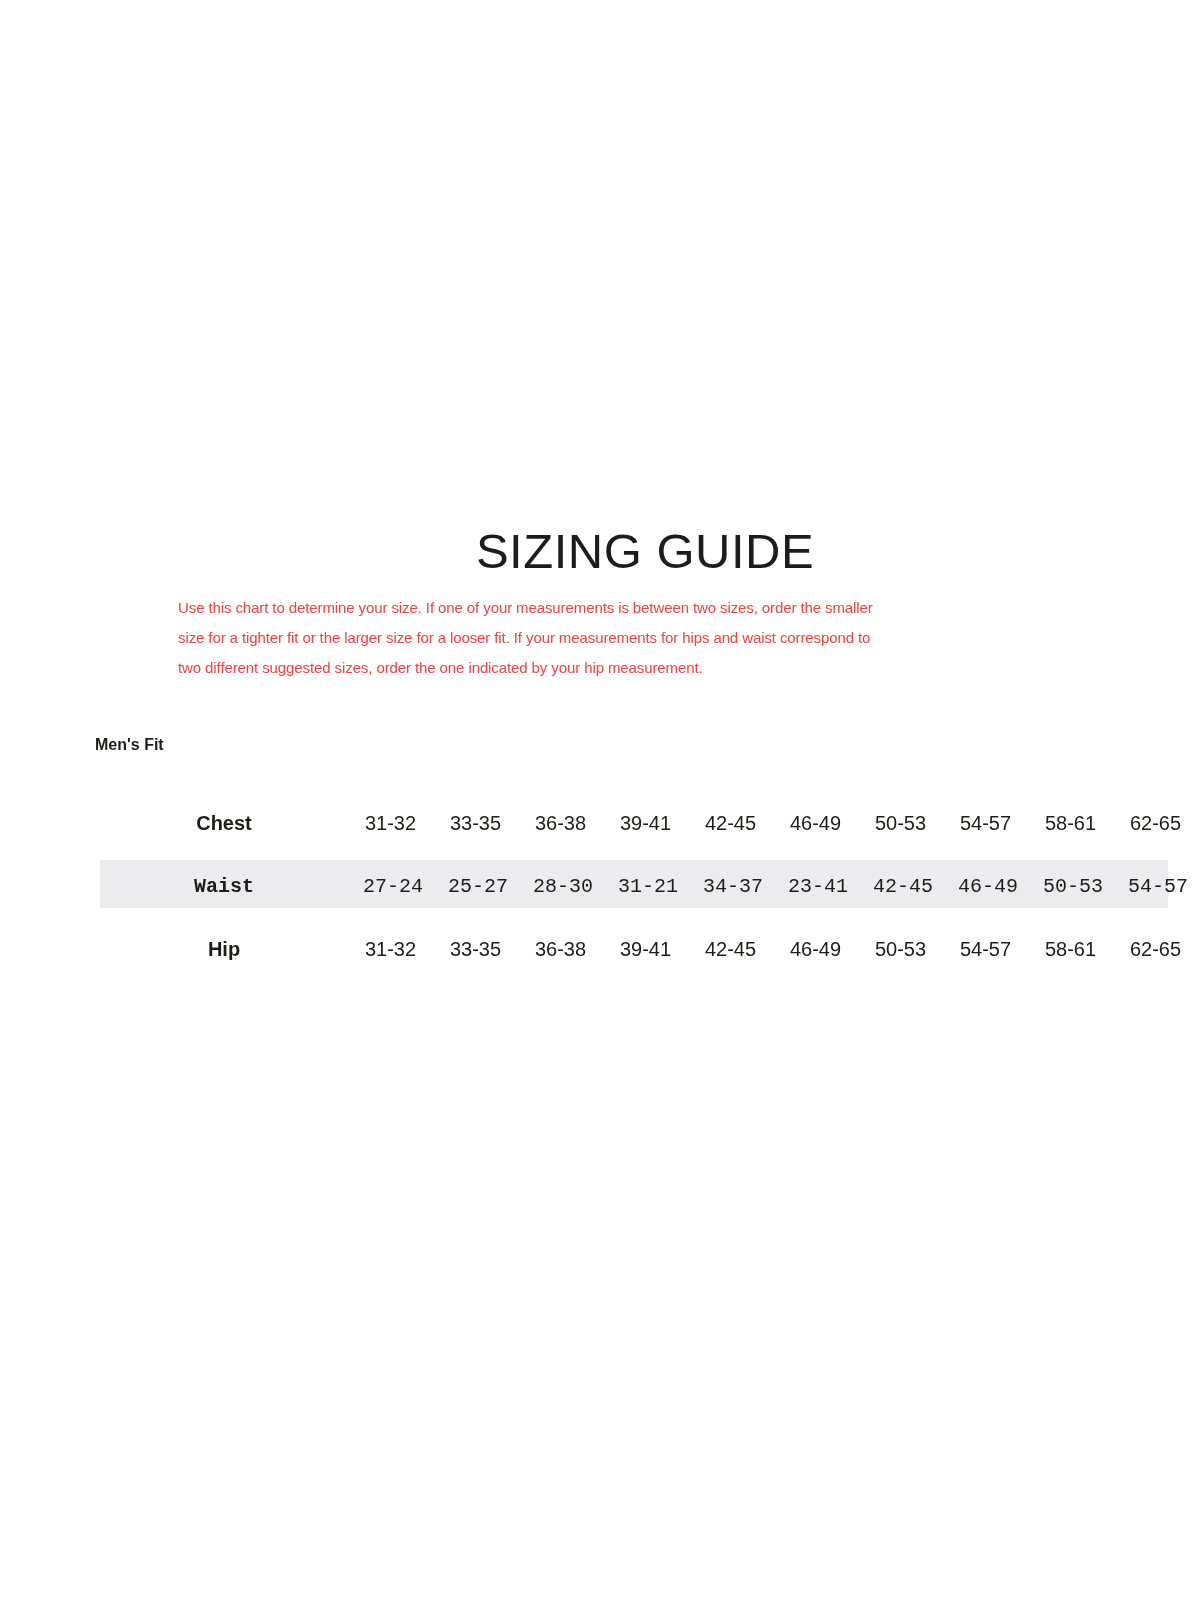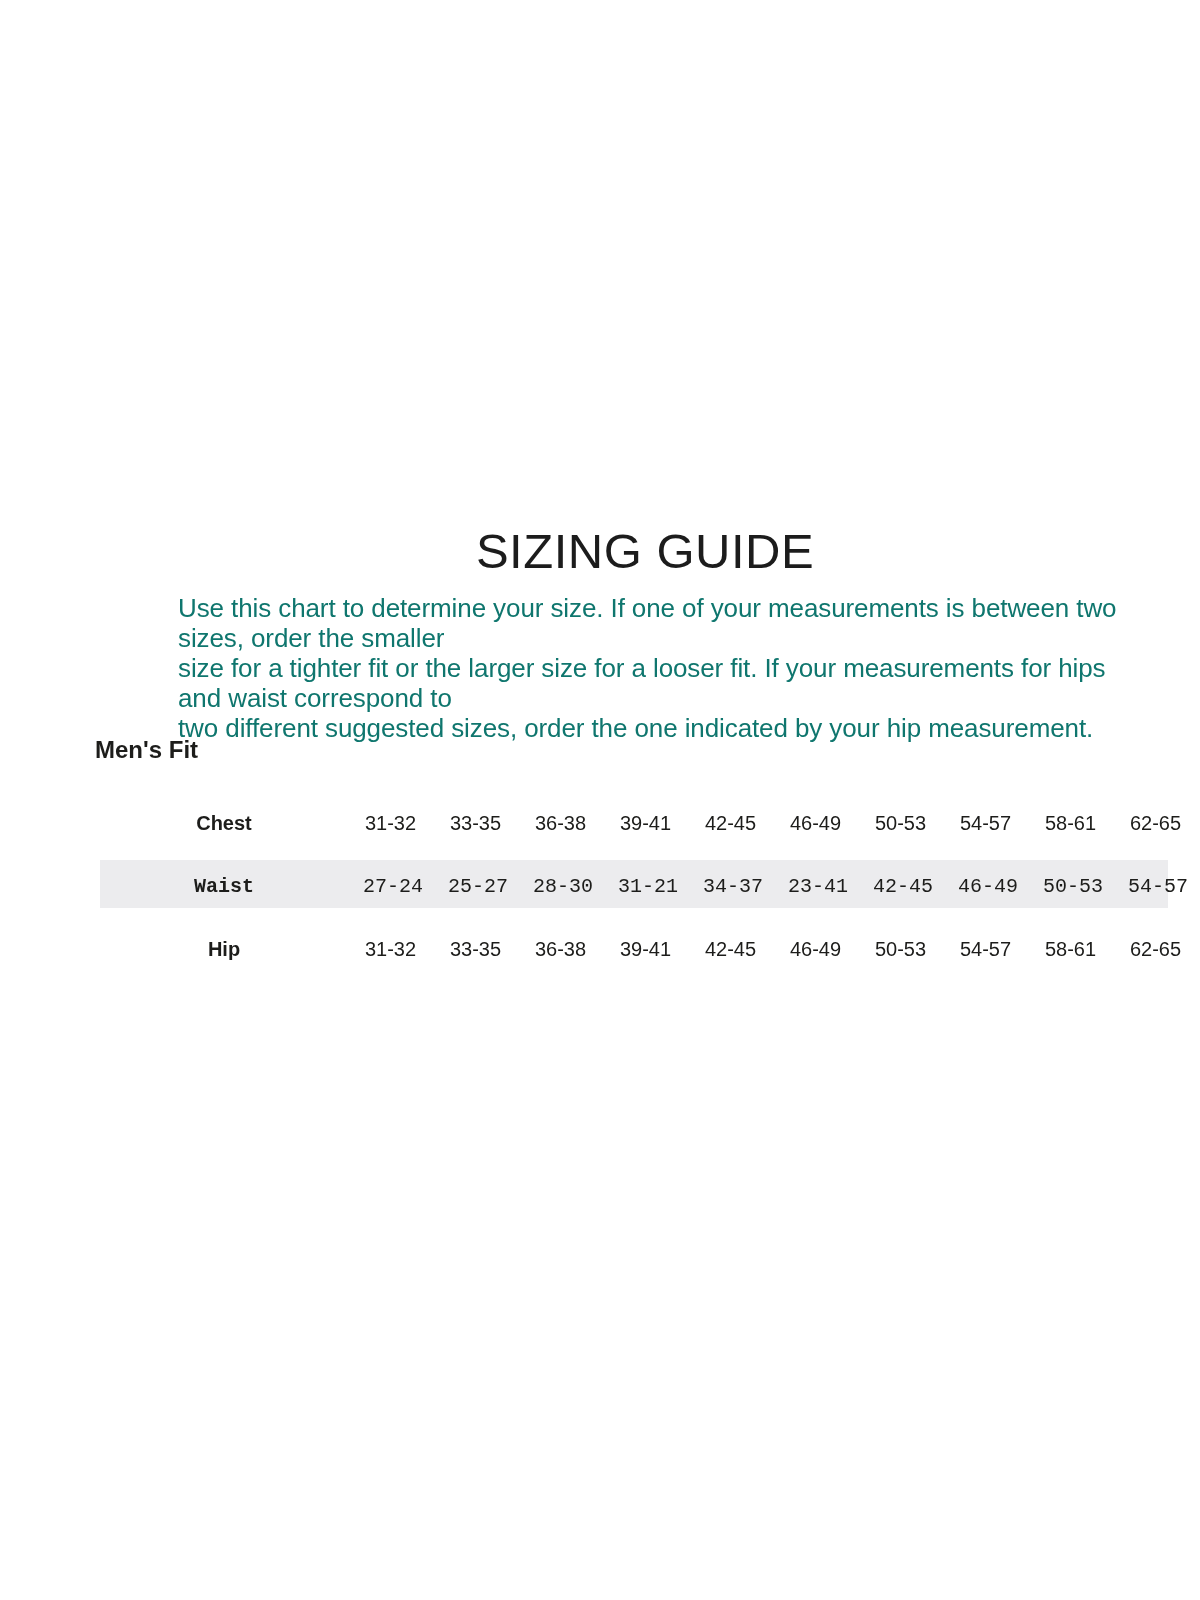--- a/index.html
+++ b/index.html
@@ -26,31 +26,31 @@
     font-size: 49px;
     font-weight: 400;
     letter-spacing: 0.5px;
     color: #1c1c1c;
   }
   .intro-paragraph {
     position: absolute;
     left: 133px;
     top: 548px;
     width: 950px;
-    font-size: 26px;
+    font-size: 15px;
     line-height: 30px;
     letter-spacing: -0.1px;
     white-space: pre-line;
-    color: #0f766e;
+    color: #ef4444;
   }
   .section-label {
     position: absolute;
     left: 50px;
     top: 691px;
-    font-size: 24px;
+    font-size: 16px;
     font-weight: 700;
   }
   .sizing-table {
     position: absolute;
     left: 40px;
     top: 737px;
     width: 1098px;
     font-size: 20px;
   }
   .t-row {

